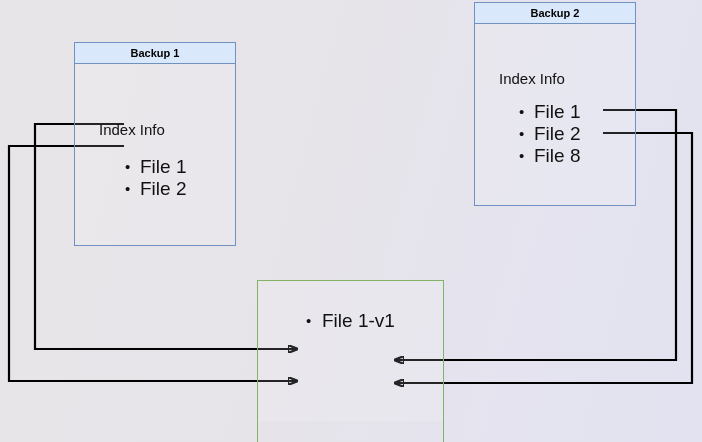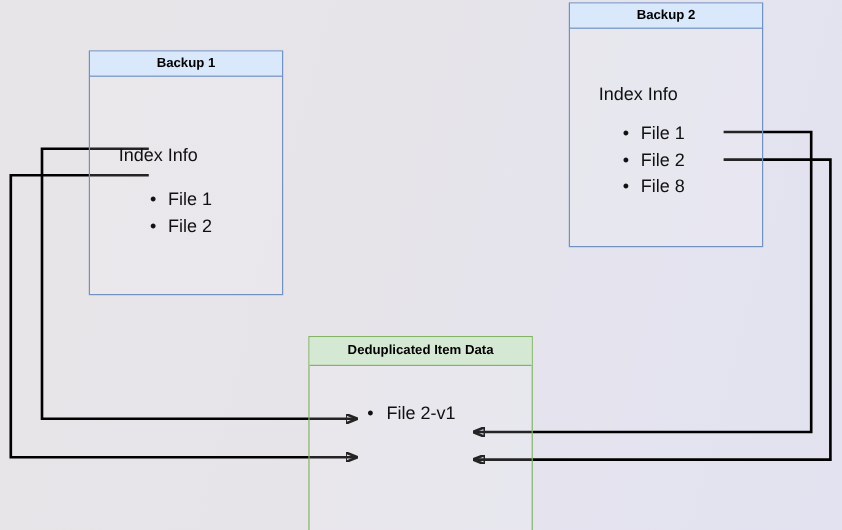--- a/index.html
+++ b/index.html
@@ -64,21 +64,21 @@
     color: #111;
     white-space: nowrap;
   }
   .file-list {
     position: absolute;
     margin: 0;
     padding: 0;
     list-style: none;
   }
   .file-list li {
-    font-size: 15px;
+    font-size: 19px;
     color: #111;
     line-height: 22px;
     white-space: nowrap;
     position: relative;
     padding-left: 15px;
   }
   .file-list li::before {
     content: "\2022";
     position: absolute;
     left: 0;
@@ -148,21 +148,20 @@
       <div class="index-label" style="left:24px; top:46px;">Index Info</div>
       <ul class="file-list" style="left:44px; top:77px;">
         <li>File 1</li>
         <li>File 2</li>
         <li>File 8</li>
       </ul>
     </div>
   </div>
 
   <div class="node green" style="left:257px; top:280px; width:187px; height:166px;">
-    <div class="node-header">Deduplicated Item Data</div>
     <div class="node-body" style="height:calc(100% - 24px);">
       <ul class="file-list dedup-list" style="left:48px; top:28px;">
-        <li>File 2-v1</li>
+        <li>File 1-v1</li>
       </ul>
     </div>
   </div>
 
 </div>
 
 </body></html>

